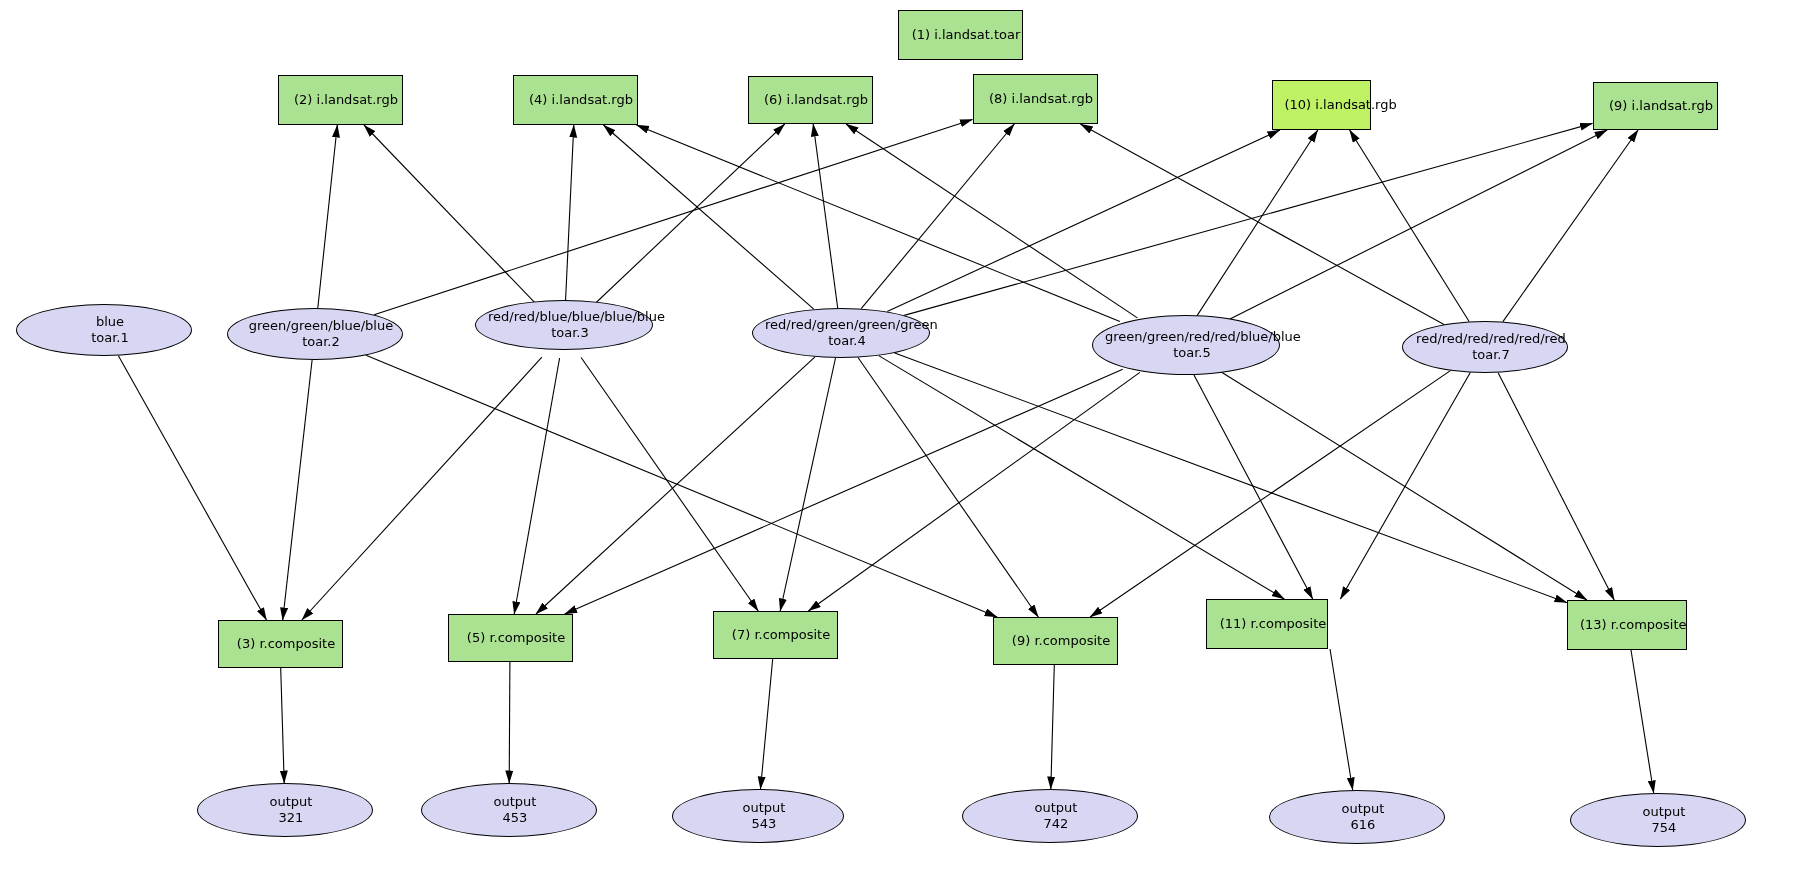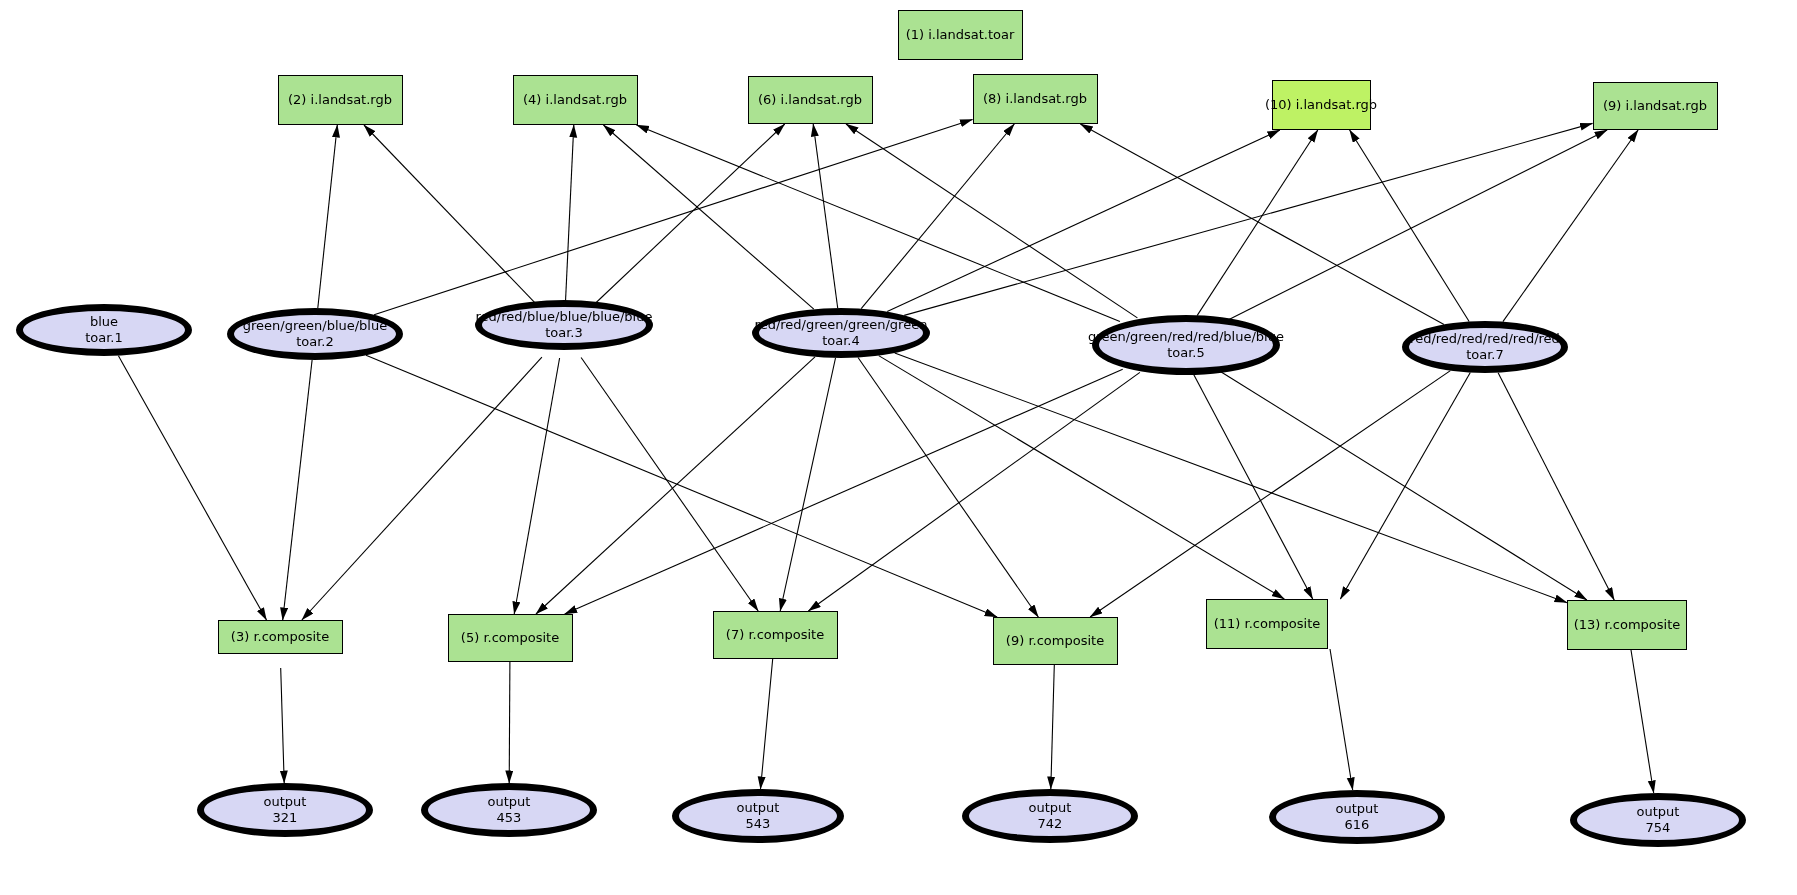--- a/index.html
+++ b/index.html
@@ -6,29 +6,30 @@
   .canvas{
     position:relative;
     width:1797px;height:895px;
     background:#ffffff;
     font-family:"DejaVu Sans", sans-serif;
     overflow:hidden;
   }
   svg.edges-layer{position:absolute;left:0;top:0;width:1797px;height:895px;}
   .node{
     position:absolute;
-    display:flex;flex-direction:column;align-items:center;justify-content:center;
+    display:flex;flex-direction:column;justify-content:center;
     text-align:center;color:#000;
     font-size:13px;line-height:1.25;
     box-sizing:border-box;
     z-index:2;
+    padding-left:12px;
   }
   .node span{white-space:nowrap;}
   .node.module{border:1px solid #000;}
-  .node.data, .node.output{border:7px solid #4c1d95;border-radius:50%;}
+  .node.data, .node.output{border:1px solid #4c1d95;border-radius:50%;}
 </style>
 </head>
 <body>
 
 <div class="canvas">
   <svg class="edges-layer" id="edges" xmlns="http://www.w3.org/2000/svg">
     <defs>
       <marker id="arrow" markerUnits="userSpaceOnUse" markerWidth="14" markerHeight="10" refX="12.5" refY="4" orient="auto">
         <path d="M0,0 L13,4 L0,8 z" fill="#000000"></path>
       </marker>
@@ -90,21 +91,21 @@
       </div>
       <div class="node module" style="left: 972.5px; top: 74px; width: 125px; height: 50px; background: rgb(171, 226, 146); border-color: rgb(0, 0, 0);">
         <span>(8) i.landsat.rgb</span>
       </div>
       <div class="node module" style="left: 1271.5px; top: 80px; width: 99px; height: 50px; background: #bef264; border-color: rgb(0, 0, 0);">
         <span>(10) i.landsat.rgb</span>
       </div>
       <div class="node module" style="left: 1592.5px; top: 82px; width: 125px; height: 48px; background: rgb(171, 226, 146); border-color: rgb(0, 0, 0);">
         <span>(9) i.landsat.rgb</span>
       </div>
-      <div class="node module" style="left: 217.5px; top: 620px; width: 125px; height: 34px; background: rgb(171, 226, 146); border-color: rgb(0, 0, 0);">
+      <div class="node module" style="left: 217.5px; top: 620px; width: 125px; height: 48px; background: rgb(171, 226, 146); border-color: rgb(0, 0, 0);">
         <span>(3) r.composite</span>
       </div>
       <div class="node module" style="left: 447.5px; top: 614px; width: 125px; height: 48px; background: rgb(171, 226, 146); border-color: rgb(0, 0, 0);">
         <span>(5) r.composite</span>
       </div>
       <div class="node module" style="left: 712.5px; top: 611px; width: 125px; height: 48px; background: rgb(171, 226, 146); border-color: rgb(0, 0, 0);">
         <span>(7) r.composite</span>
       </div>
       <div class="node module" style="left: 992.5px; top: 617px; width: 125px; height: 48px; background: rgb(171, 226, 146); border-color: rgb(0, 0, 0);">
         <span>(9) r.composite</span>

